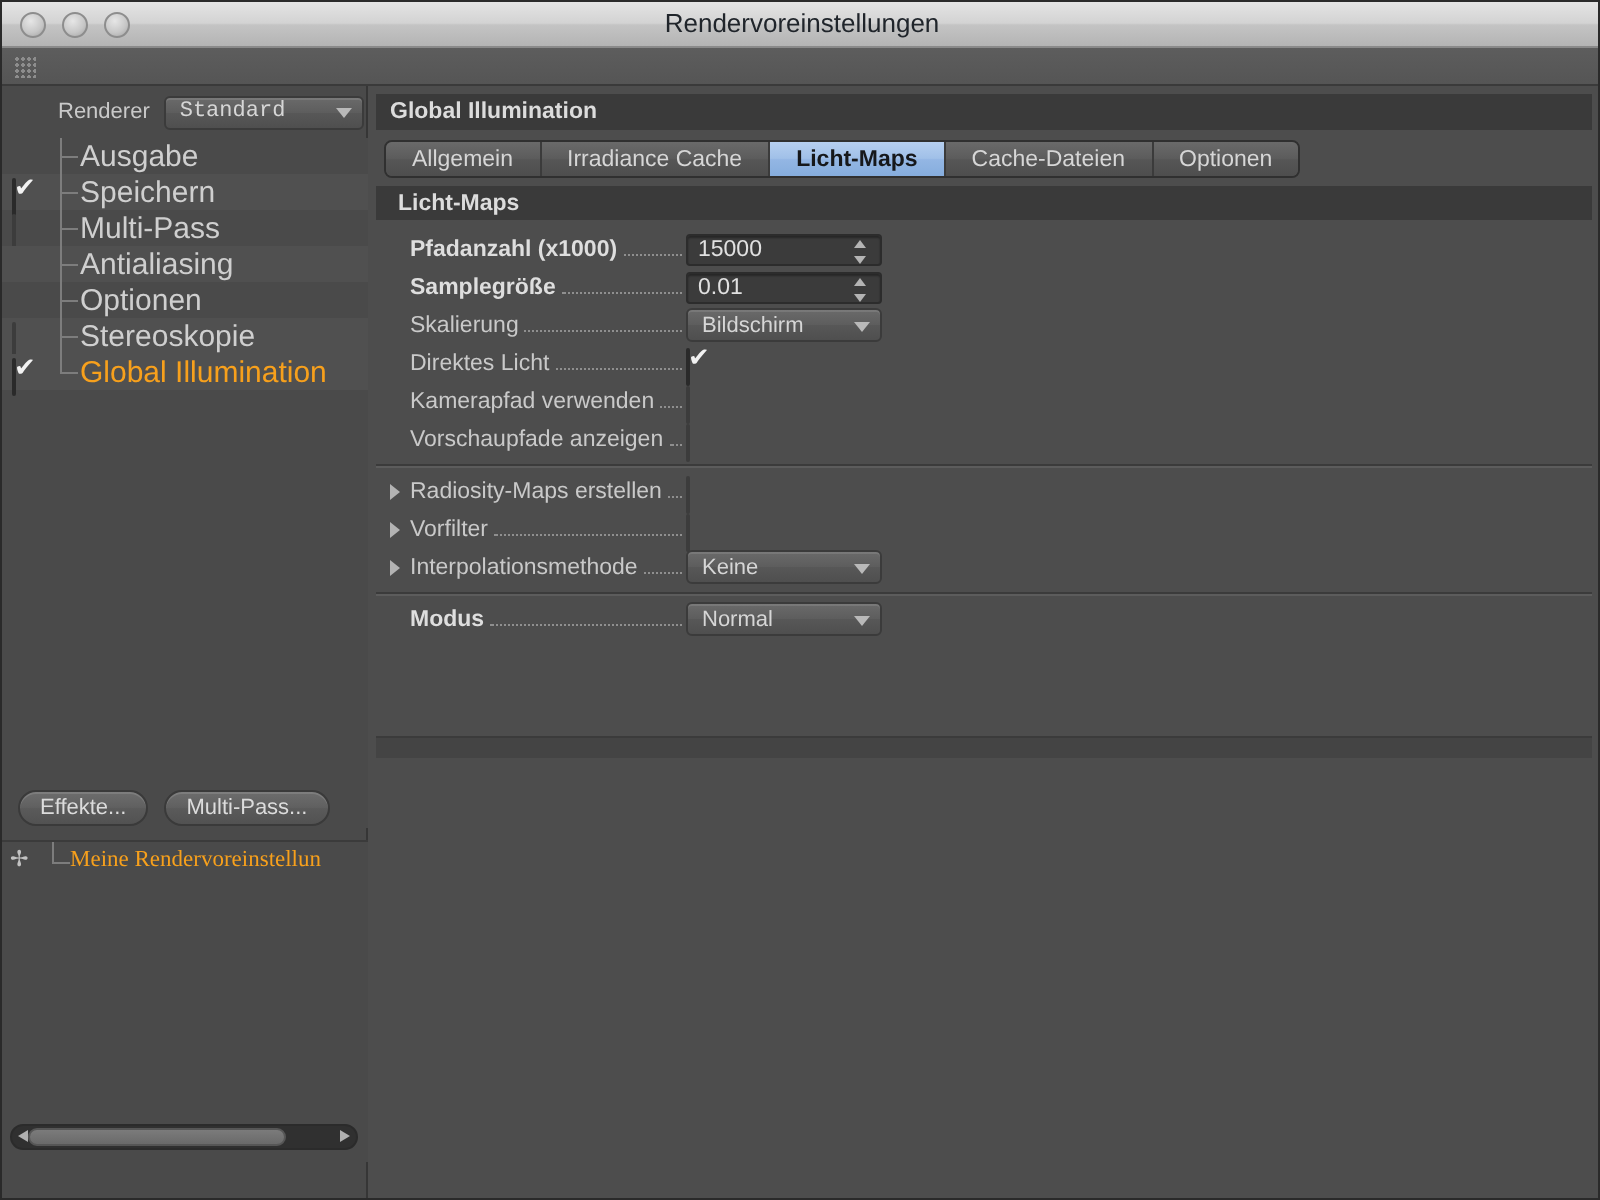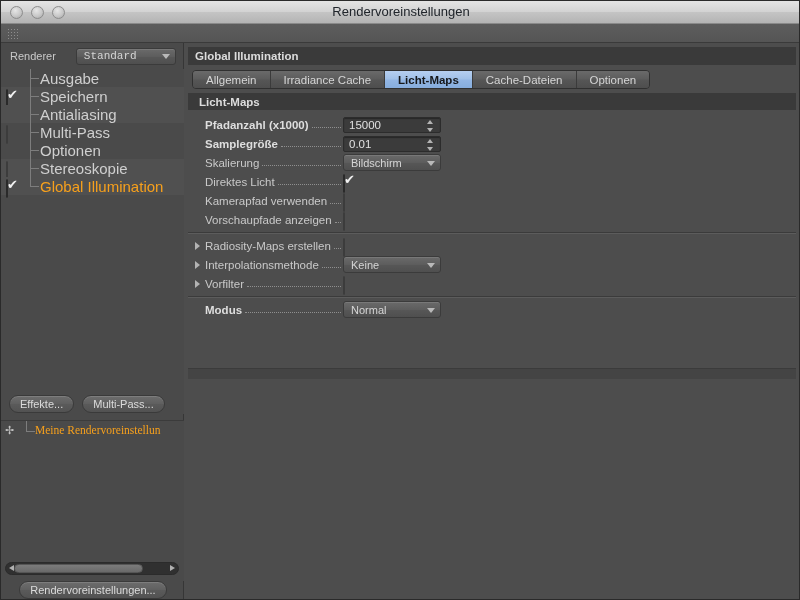--- a/index.html
+++ b/index.html
@@ -81,23 +81,22 @@
     background: #4a4a4a;
     border-right: 1px solid #363636;
     box-sizing: border-box;
   }
   .renderer-row {
     position: absolute;
     left: 0; top: 0;
     width: 183px; height: 26px;
     display: flex;
     align-items: center;
-    padding-left: 9px;
-    box-sizing: border-box;
-    gap: 13px;
+    padding-left: 28px;
+    box-sizing: border-box;
   }
   .renderer-label {
     font-size: 11px;
     color: #c9c9c9;
     margin-right: 7px;
   }
   .dropdown {
     position: relative;
     height: 17px;
     background: linear-gradient(to bottom, #6a6a6a 0%, #5d5d5d 50%, #575757 51%, #4f4f4f 100%);
@@ -493,28 +492,28 @@
     <div class="tree" id="tree">
         <div class="tree-row">
           <span class="tree-elbow"></span>
           <span class="tree-label">Ausgabe</span>
         </div>
         <div class="tree-row alt">
           <span class="tree-cb"><span class="cb-box checked"></span><span class="cb-check">✔</span></span>
           <span class="tree-elbow"></span>
           <span class="tree-label">Speichern</span>
         </div>
-        <div class="tree-row alt">
-          <span class="tree-elbow"></span>
-          <span class="tree-label">Antialiasing</span>
-        </div>
         <div class="tree-row">
           <span class="tree-cb"><span class="cb-box"></span></span>
           <span class="tree-elbow"></span>
           <span class="tree-label">Multi-Pass</span>
+        </div>
+        <div class="tree-row alt">
+          <span class="tree-elbow"></span>
+          <span class="tree-label">Antialiasing</span>
         </div>
         <div class="tree-row">
           <span class="tree-elbow"></span>
           <span class="tree-label">Optionen</span>
         </div>
         <div class="tree-row alt">
           <span class="tree-cb"><span class="cb-box"></span></span>
           <span class="tree-elbow"></span>
           <span class="tree-label">Stereoskopie</span>
         </div>
@@ -537,21 +536,20 @@
         <span class="preset-label">Meine Rendervoreinstellun</span>
       </div>
     </div>
 
     <div class="hscroll">
       <span class="hscroll-arrow left"></span>
       <div class="hscroll-thumb"></div>
       <span class="hscroll-arrow right"></span>
     </div>
 
-    <div class="bottombtn">Rendervoreinstellungen...</div>
   </div>
 
   <div class="rightpanel">
     <div class="section-head">Global Illumination</div>
     <div class="tabbar" id="tabbar">
         <div class="tab">Allgemein</div>
         <div class="tab">Irradiance Cache</div>
         <div class="tab active">Licht-Maps</div>
         <div class="tab">Cache-Dateien</div>
         <div class="tab">Optionen</div>
@@ -615,37 +613,37 @@
         <div class="frow">
           <span class="twisty"></span>
           <span class="flabel">Radiosity-Maps erstellen</span>
           <span class="leader" style="left: 148.922px; width: 7.07812px;"></span>
           <span class="fctl">
             <span class="fcheck"><span class="cb-box"></span></span>
           </span>
         </div>
         <div class="frow">
           <span class="twisty"></span>
+          <span class="flabel">Vorfilter</span>
+          <span class="leader" style="left: 62px; width: 94px;"></span>
+          <span class="fctl">
+            <span class="fcheck"><span class="cb-box"></span></span>
+          </span>
+        </div>
+        <div class="frow">
+          <span class="twisty"></span>
           <span class="flabel">Interpolationsmethode</span>
           <span class="leader" style="left: 136.812px; width: 19.1875px;"></span>
           <span class="fctl">
             <span class="dropdown dd-ctl">
               <span>Keine</span>
               <span class="caret"></span>
             </span>
           </span>
         </div>
-        <div class="frow">
-          <span class="twisty"></span>
-          <span class="flabel">Vorfilter</span>
-          <span class="leader" style="left: 62px; width: 94px;"></span>
-          <span class="fctl">
-            <span class="fcheck"><span class="cb-box"></span></span>
-          </span>
-        </div>
         <div style="height: 7px; position: relative;">
           <div class="hr" style="top: 3px; left: 3px;"></div>
         </div>
         <div class="frow">
           <span class="flabel bold">Modus</span>
           <span class="leader" style="left: 60.0625px; width: 95.9375px;"></span>
           <span class="fctl">
             <span class="dropdown dd-ctl">
               <span>Normal</span>
               <span class="caret"></span>

